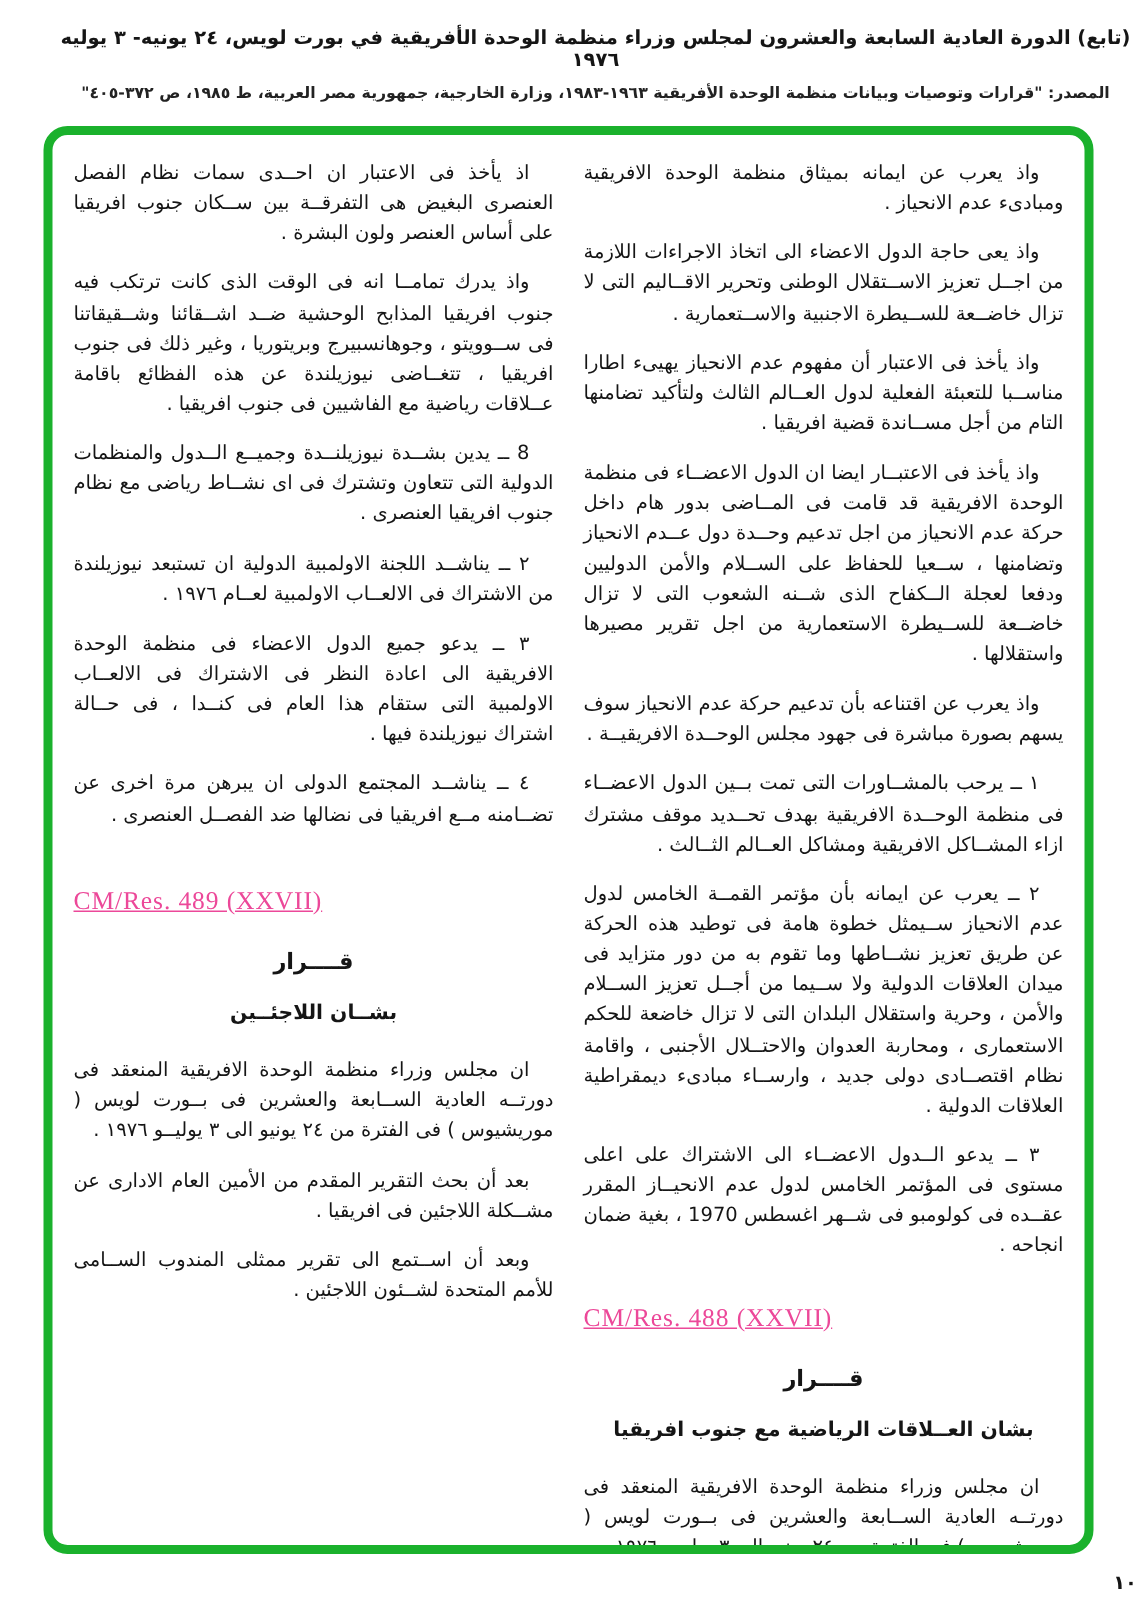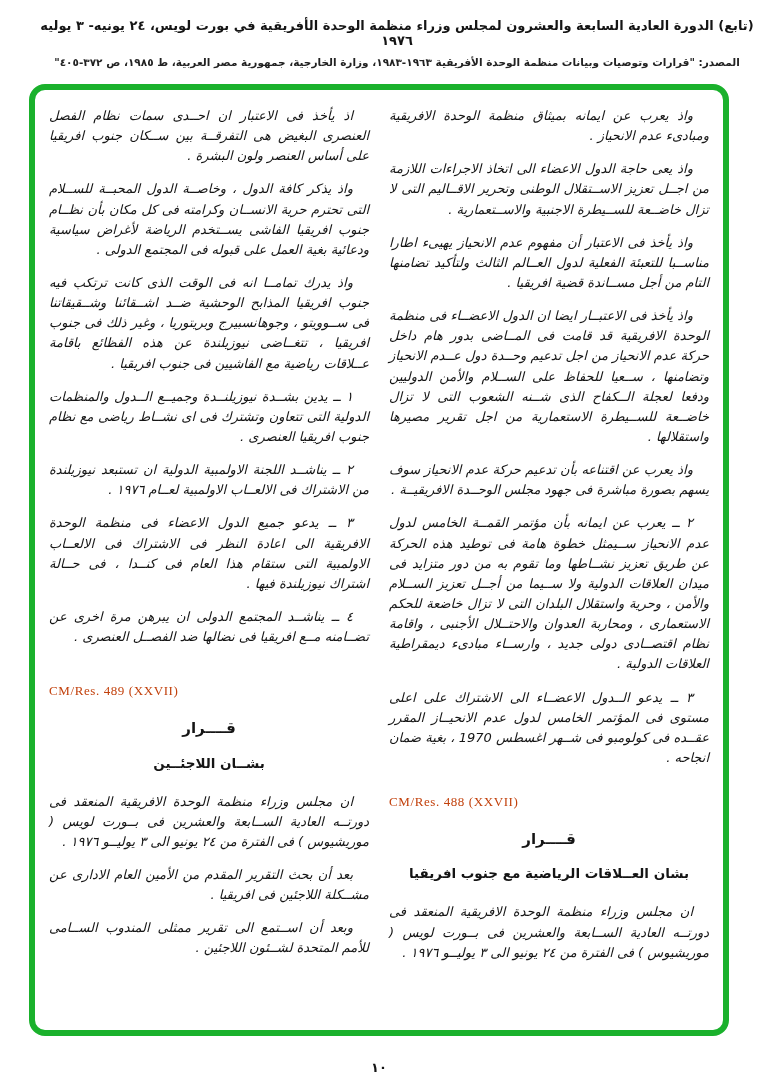--- a/index.html
+++ b/index.html
@@ -54,49 +54,48 @@
   .col {
     flex: 1 1 0;
     direction: rtl;
     text-align: justify;
     font-size: 13px;
     line-height: 1.55;
   }
   .col p.para {
     margin: 0 0 13px 0;
     text-indent: 16px;
-    font-style: italic;
   }
   .res-ref {
     direction: ltr;
     text-align: left;
     font-family: "Liberation Serif", serif;
-    font-size: 13px;
+    font-size: 17px;
     letter-spacing: 0.6px;
     margin: 24px 0 16px;
-    color: #c2410c;
+    color: #ec4899;
+    text-decoration: underline;
   }
   .col-left .res-ref { margin-top: 34px; }
   .res-title {
     text-align: center;
     font-weight: bold;
     font-size: 15px;
     margin: 12px 0 12px;
   }
   .res-subtitle {
     text-align: center;
     font-weight: bold;
     font-size: 13.5px;
     margin: 0 0 18px;
   }
   .page-number {
-    text-align: center;
     font-size: 13px;
     font-weight: bold;
-    margin-top: 24px;
+    margin-top: 12px;
     direction: rtl;
   }
 </style>
 </head>
 <body>
 
 <div class="page">
 
   <header class="doc-header">
     <div class="h1">(تابع) الدورة العادية السابعة والعشرون لمجلس وزراء منظمة الوحدة الأفريقية في بورت لويس، ٢٤ يونيه- ٣ يوليه ١٩٧٦</div>
@@ -105,34 +104,34 @@
 
   <div class="doc-border" style="border-color:#1ab12c">
     <div class="columns">
 
       <section class="col col-right">
         <p class="para">واذ يعرب عن ايمانه بميثاق منظمة الوحدة الافريقية ومبادىء عدم الانحياز .</p>
         <p class="para">واذ يعى حاجة الدول الاعضاء الى اتخاذ الاجراءات اللازمة من اجــل تعزيز الاســتقلال الوطنى وتحرير الاقــاليم التى لا تزال خاضــعة للســيطرة الاجنبية والاســتعمارية .</p>
         <p class="para">واذ يأخذ فى الاعتبار أن مفهوم عدم الانحياز يهيىء اطارا مناســبا للتعبئة الفعلية لدول العــالم الثالث ولتأكيد تضامنها التام من أجل مســاندة قضية افريقيا .</p>
         <p class="para">واذ يأخذ فى الاعتبــار ايضا ان الدول الاعضــاء فى منظمة الوحدة الافريقية قد قامت فى المــاضى بدور هام داخل حركة عدم الانحياز من اجل تدعيم وحــدة دول عــدم الانحياز وتضامنها ، ســعيا للحفاظ على الســلام والأمن الدوليين ودفعا لعجلة الــكفاح الذى شــنه الشعوب التى لا تزال خاضــعة للســيطرة الاستعمارية من اجل تقرير مصيرها واستقلالها .</p>
         <p class="para">واذ يعرب عن اقتناعه بأن تدعيم حركة عدم الانحياز سوف يسهم بصورة مباشرة فى جهود مجلس الوحــدة الافريقيــة .</p>
+        <p class="para">١ ــ يرحب بالمشــاورات التى تمت بــين الدول الاعضــاء فى منظمة الوحــدة الافريقية بهدف تحــديد موقف مشترك ازاء المشــاكل الافريقية ومشاكل العــالم الثــالث .</p>
         <p class="para">٢ ــ يعرب عن ايمانه بأن مؤتمر القمــة الخامس لدول عدم الانحياز ســيمثل خطوة هامة فى توطيد هذه الحركة عن طريق تعزيز نشــاطها وما تقوم به من دور متزايد فى ميدان العلاقات الدولية ولا ســيما من أجــل تعزيز الســلام والأمن ، وحرية واستقلال البلدان التى لا تزال خاضعة للحكم الاستعمارى ، ومحاربة العدوان والاحتــلال الأجنبى ، واقامة نظام اقتصــادى دولى جديد ، وارســاء مبادىء ديمقراطية العلاقات الدولية .</p>
         <p class="para">٣ ــ يدعو الــدول الاعضــاء الى الاشتراك على اعلى مستوى فى المؤتمر الخامس لدول عدم الانحيــاز المقرر عقــده فى كولومبو فى شــهر اغسطس 1970 ، بغية ضمان انجاحه .</p>
 
         <div class="res-ref">CM/Res. 488 (XXVII)</div>
         <div class="res-title">قــــرار</div>
         <div class="res-subtitle">بشان العــلاقات الرياضية مع جنوب افريقيا</div>
         <p class="para">ان مجلس وزراء منظمة الوحدة الافريقية المنعقد فى دورتــه العادية الســابعة والعشرين فى بــورت لويس ( موريشيوس ) فى الفترة من ٢٤ يونيو الى ٣ يوليــو ١٩٧٦ .</p>
       </section>
 
       <section class="col col-left">
         <p class="para">اذ يأخذ فى الاعتبار ان احــدى سمات نظام الفصل العنصرى البغيض هى التفرقــة بين ســكان جنوب افريقيا على أساس العنصر ولون البشرة .</p>
-        <p class="para">واذ يذكر كافة الدول ، وخاصــة الدول المحبــة للســلام التى تحترم حرية الانســان وكرامته فى كل مكان بأن نظــام جنوب افريقيا الفاشى يســتخدم الرياضة لأغراض سياسية ودعائية بغية العمل على قبوله فى المجتمع الدولى .</p>
         <p class="para">واذ يدرك تمامــا انه فى الوقت الذى كانت ترتكب فيه جنوب افريقيا المذابح الوحشية ضــد اشــقائنا وشــقيقاتنا فى ســوويتو ، وجوهانسبيرج وبريتوريا ، وغير ذلك فى جنوب افريقيا ، تتغــاضى نيوزيلندة عن هذه الفظائع باقامة عــلاقات رياضية مع الفاشيين فى جنوب افريقيا .</p>
-        <p class="para">١ ــ يدين بشــدة نيوزيلنــدة وجميــع الــدول والمنظمات الدولية التى تتعاون وتشترك فى اى نشــاط رياضى مع نظام جنوب افريقيا العنصرى .</p>
+        <p class="para">8 ــ يدين بشــدة نيوزيلنــدة وجميــع الــدول والمنظمات الدولية التى تتعاون وتشترك فى اى نشــاط رياضى مع نظام جنوب افريقيا العنصرى .</p>
         <p class="para">٢ ــ يناشــد اللجنة الاولمبية الدولية ان تستبعد نيوزيلندة من الاشتراك فى الالعــاب الاولمبية لعــام ١٩٧٦ .</p>
         <p class="para">٣ ــ يدعو جميع الدول الاعضاء فى منظمة الوحدة الافريقية الى اعادة النظر فى الاشتراك فى الالعــاب الاولمبية التى ستقام هذا العام فى كنــدا ، فى حــالة اشتراك نيوزيلندة فيها .</p>
         <p class="para">٤ ــ يناشــد المجتمع الدولى ان يبرهن مرة اخرى عن تضــامنه مــع افريقيا فى نضالها ضد الفصــل العنصرى .</p>
 
         <div class="res-ref">CM/Res. 489 (XXVII)</div>
         <div class="res-title">قــــرار</div>
         <div class="res-subtitle">بشــان اللاجئــين</div>
         <p class="para">ان مجلس وزراء منظمة الوحدة الافريقية المنعقد فى دورتــه العادية الســابعة والعشرين فى بــورت لويس ( موريشيوس ) فى الفترة من ٢٤ يونيو الى ٣ يوليــو ١٩٧٦ .</p>
         <p class="para">بعد أن بحث التقرير المقدم من الأمين العام الادارى عن مشــكلة اللاجئين فى افريقيا .</p>
         <p class="para">وبعد أن اســتمع الى تقرير ممثلى المندوب الســامى للأمم المتحدة لشــئون اللاجئين .</p>

